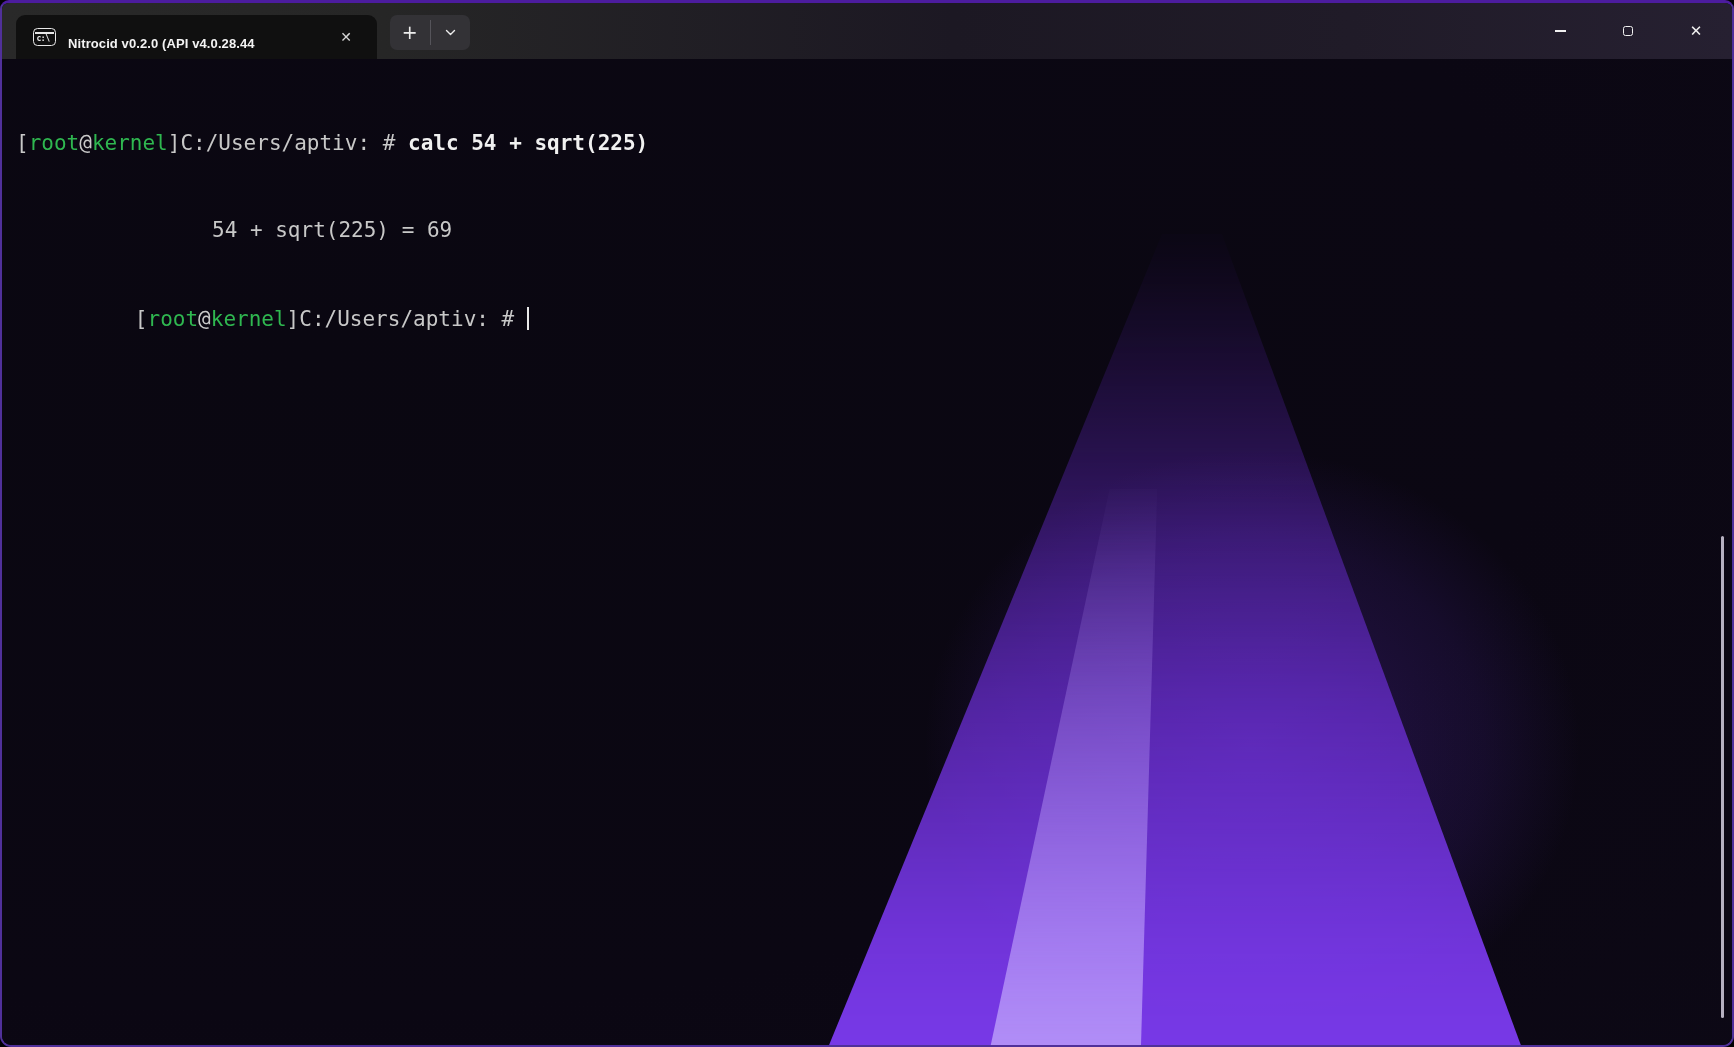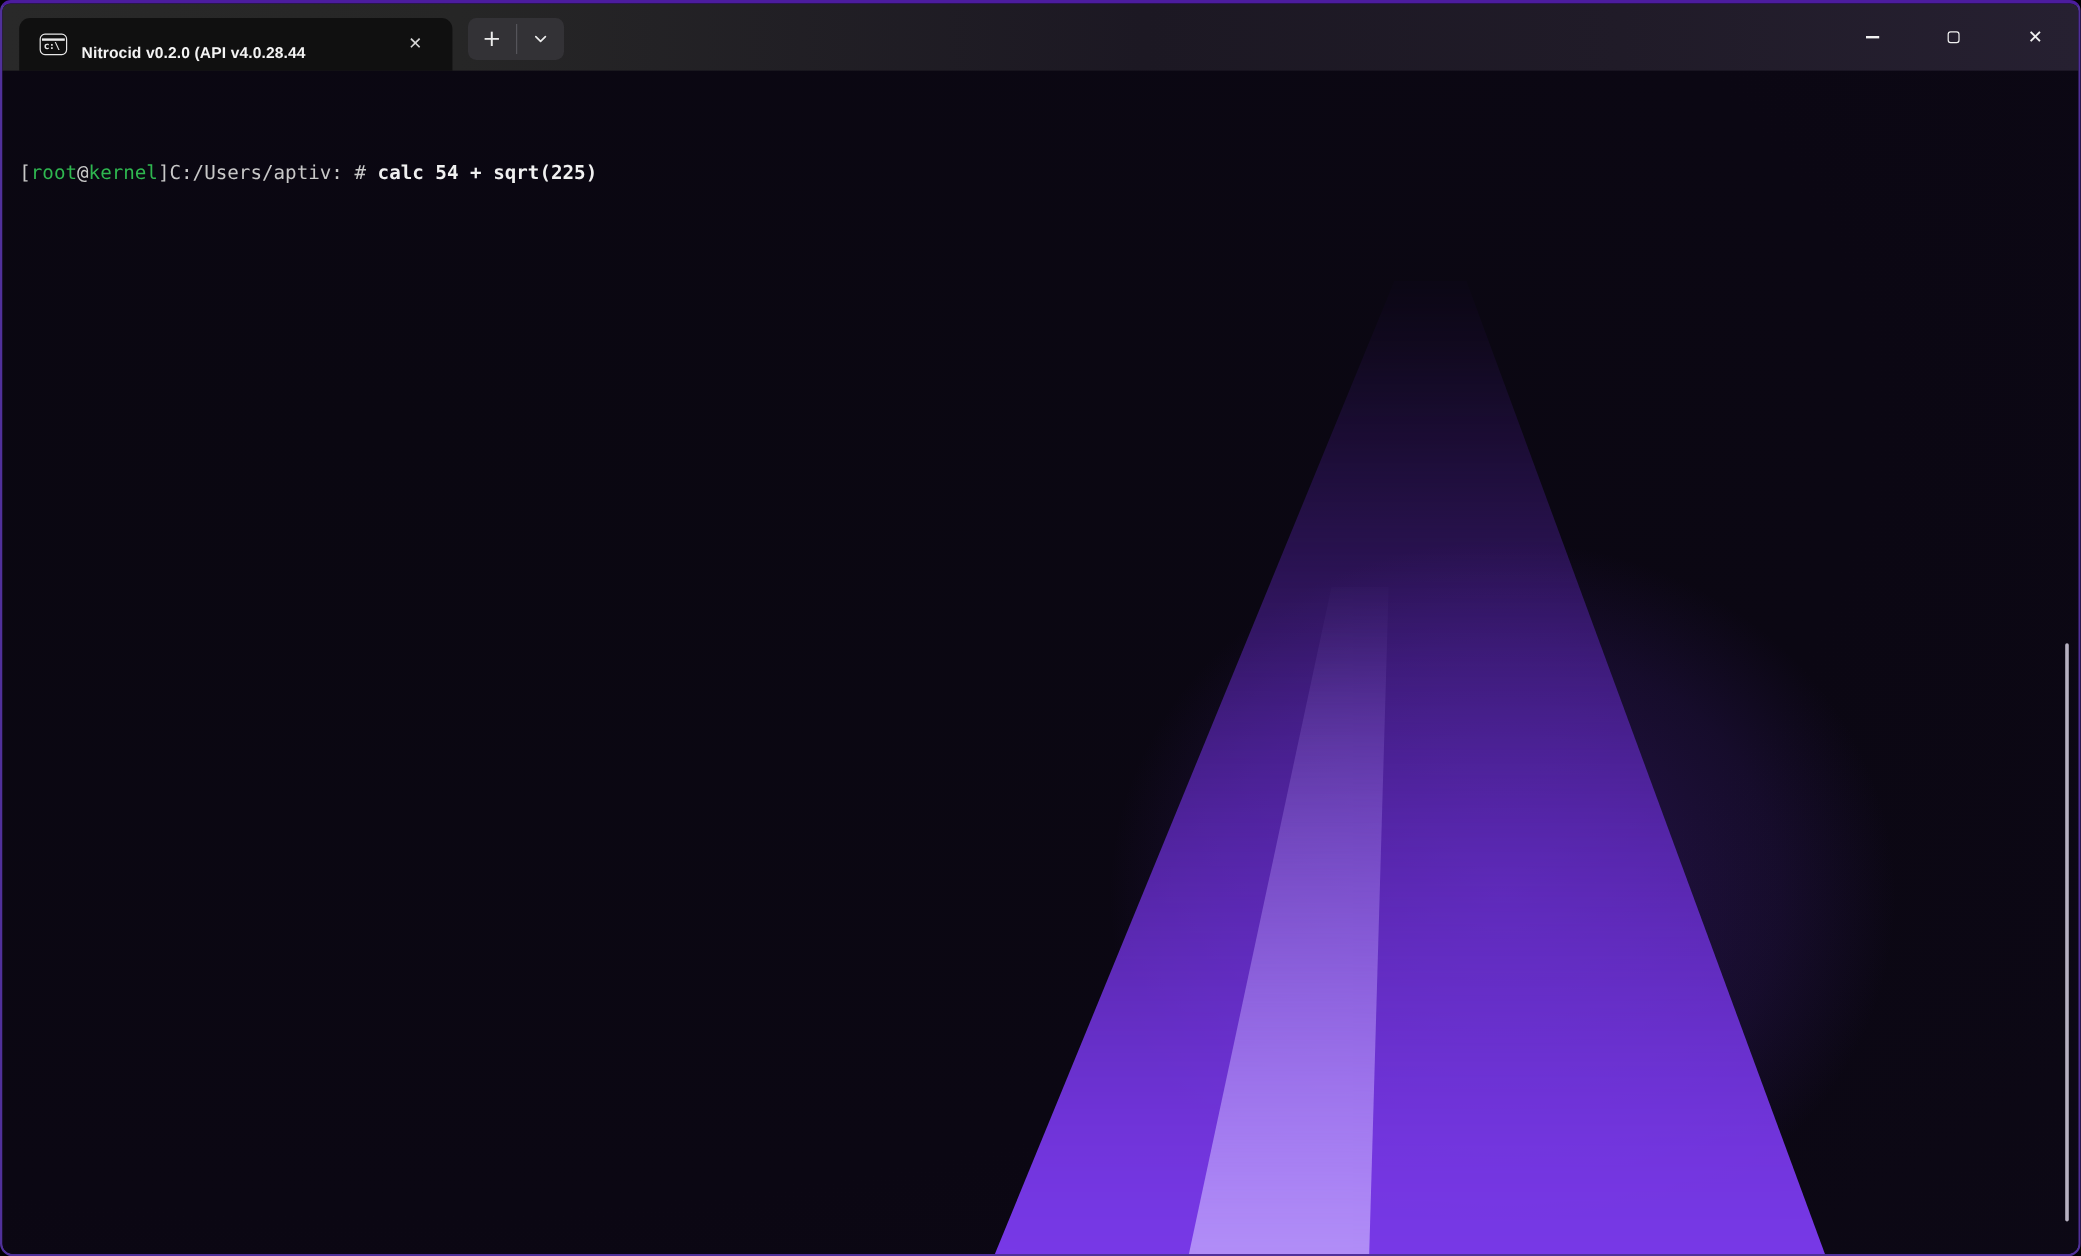--- a/index.html
+++ b/index.html
@@ -98,21 +98,21 @@
       rgba(188,158,250,0.85) 80%,
       rgba(192,164,250,0.95) 100%);
     clip-path:polygon(64% 0%, 78% 0%, 72% 100%, 20% 100%);
     filter:blur(38px);
   }
 
   
   .term-text {
     position:absolute; z-index:2; top:12px; left:14px;
     font-family:"DejaVu Sans Mono", "Liberation Mono", monospace;
-    font-size:16px; line-height:29px; white-space:pre; color:#c8c8c8;text-align:center;
+    font-size:21px; line-height:29px; white-space:pre; color:#c8c8c8;text-align:center;
   }
   .c-gray  { color:#c8c8c8; }
   .c-green { color:#2fb750; }
   .c-cmd   { color:#f0f0f0; font-weight:700; }
   .cursor {
     display:inline-block; width:2.5px; height:23px; background:#e9e9e9;
     transform:translateY(4px);
   }
 
   
@@ -163,19 +163,21 @@
   <div class="terminal">
 
     <div class="bg-layer">
       <div class="glow"></div>
       <div class="beam"></div>
       <div class="beam-core"></div>
     </div>
 
     <div class="term-text">
       <div class="line"><span class="c-gray">[</span><span class="c-green">root</span><span class="c-gray">@</span><span class="c-green">kernel</span><span class="c-gray">]</span><span class="c-gray">C:/Users/aptiv: # </span><span class="c-cmd">calc 54 + sqrt(225)</span></div>
+      <div class="line"><span class="c-gray">54 + sqrt(225) = 69</span></div>
+      <div class="line"><span class="c-gray">[</span><span class="c-green">root</span><span class="c-gray">@</span><span class="c-green">kernel</span><span class="c-gray">]</span><span class="c-gray">C:/Users/aptiv: # </span><span class="cursor"></span></div>
     </div>
 
     <div class="scrollbar-thumb"></div>
 
   </div>
 
 </div>
 
 </body></html>

